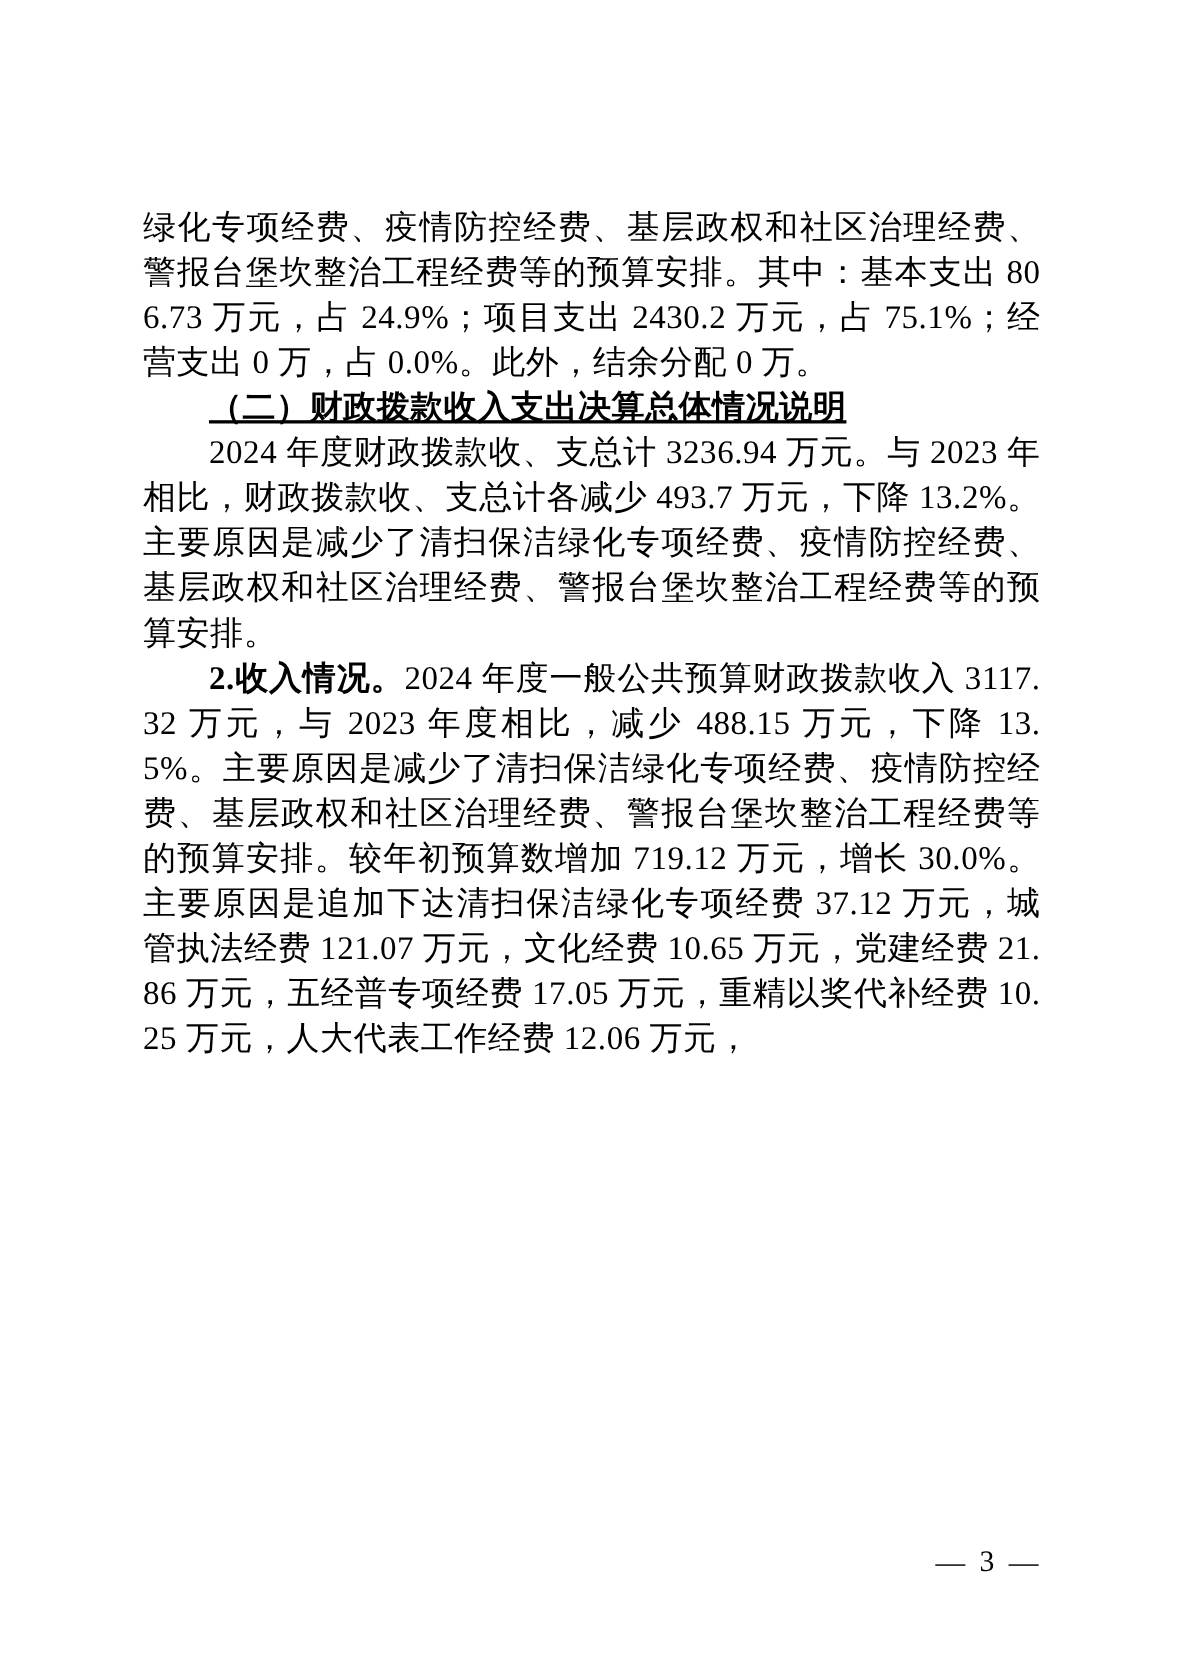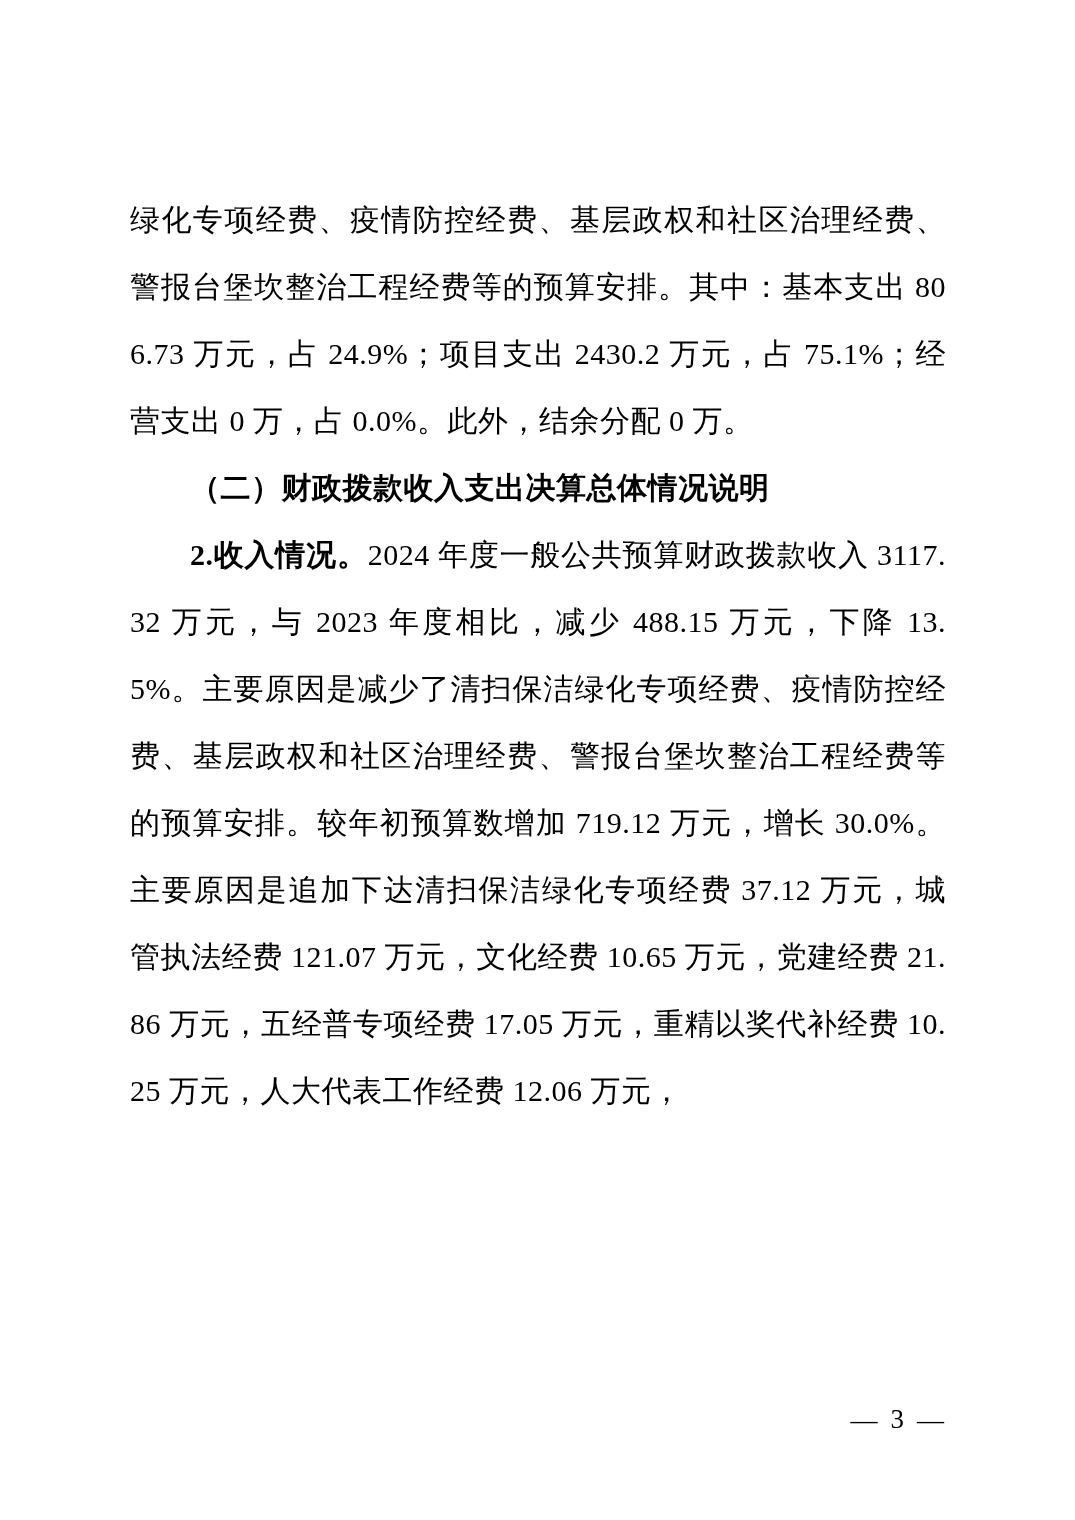--- a/index.html
+++ b/index.html
@@ -19,36 +19,37 @@
     position: absolute;
     inset: 0;
     background: #ffffff;
   }
   .content {
     position: absolute;
     left: 130px;
     top: 186px;
     width: 816px;
     font-size: 30px;
-    line-height: 67px;
+    line-height: 41px;
     text-align: justify;
     text-justify: inter-ideograph;
     letter-spacing: 0.5px;
     word-break: break-all;
   }
   .content p {
     margin: 0;
     padding: 0;
   }
   p.indent {
     text-indent: 2em;
   }
   p.heading {
     font-weight: bold;
     text-indent: 2em;
+    text-decoration: underline;
   }
   .lead {
     font-weight: bold;
   }
   .footer {
     position: absolute;
     top: 1404px;
     right: 131px;
     display: flex;
     align-items: center;
@@ -66,20 +67,21 @@
 
 <div class="page">
 
   <div class="content">
 
     <p><span>绿化专项经费、疫情防控经费、基层政权和社区治理经费、警报台堡坎整治工程经费等的预算安排。其中：基本支出 806.73 万元，占 24.9%；项目支出 2430.2 万元，占 75.1%；经营支出 0 万，占 0.0%。此外，结余分配 0 万。</span></p>
 
 
     <p class="heading"><span>（二）财政拨款收入支出决算总体情况说明</span></p>
 
+    <p class="indent"><span>2024 年度财政拨款收、支总计 3236.94 万元。与 2023 年相比，财政拨款收、支总计各减少 493.7 万元，下降 13.2%。主要原因是减少了清扫保洁绿化专项经费、疫情防控经费、基层政权和社区治理经费、警报台堡坎整治工程经费等的预算安排。</span></p>
 
 
     <p class="indent"><span class="lead">2.收入情况。</span><span>2024 年度一般公共预算财政拨款收入 3117.32 万元，与 2023 年度相比，减少 488.15 万元，下降 13.5%。主要原因是减少了清扫保洁绿化专项经费、疫情防控经费、基层政权和社区治理经费、警报台堡坎整治工程经费等的预算安排。较年初预算数增加 719.12 万元，增长 30.0%。主要原因是追加下达清扫保洁绿化专项经费 37.12 万元，城管执法经费 121.07 万元，文化经费 10.65 万元，党建经费 21.86 万元，五经普专项经费 17.05 万元，重精以奖代补经费 10.25 万元，人大代表工作经费 12.06 万元，</span></p>
 
   </div>
 
   <div class="footer">
     <span>—</span>
     <span class="num">3</span>
     <span>—</span>

